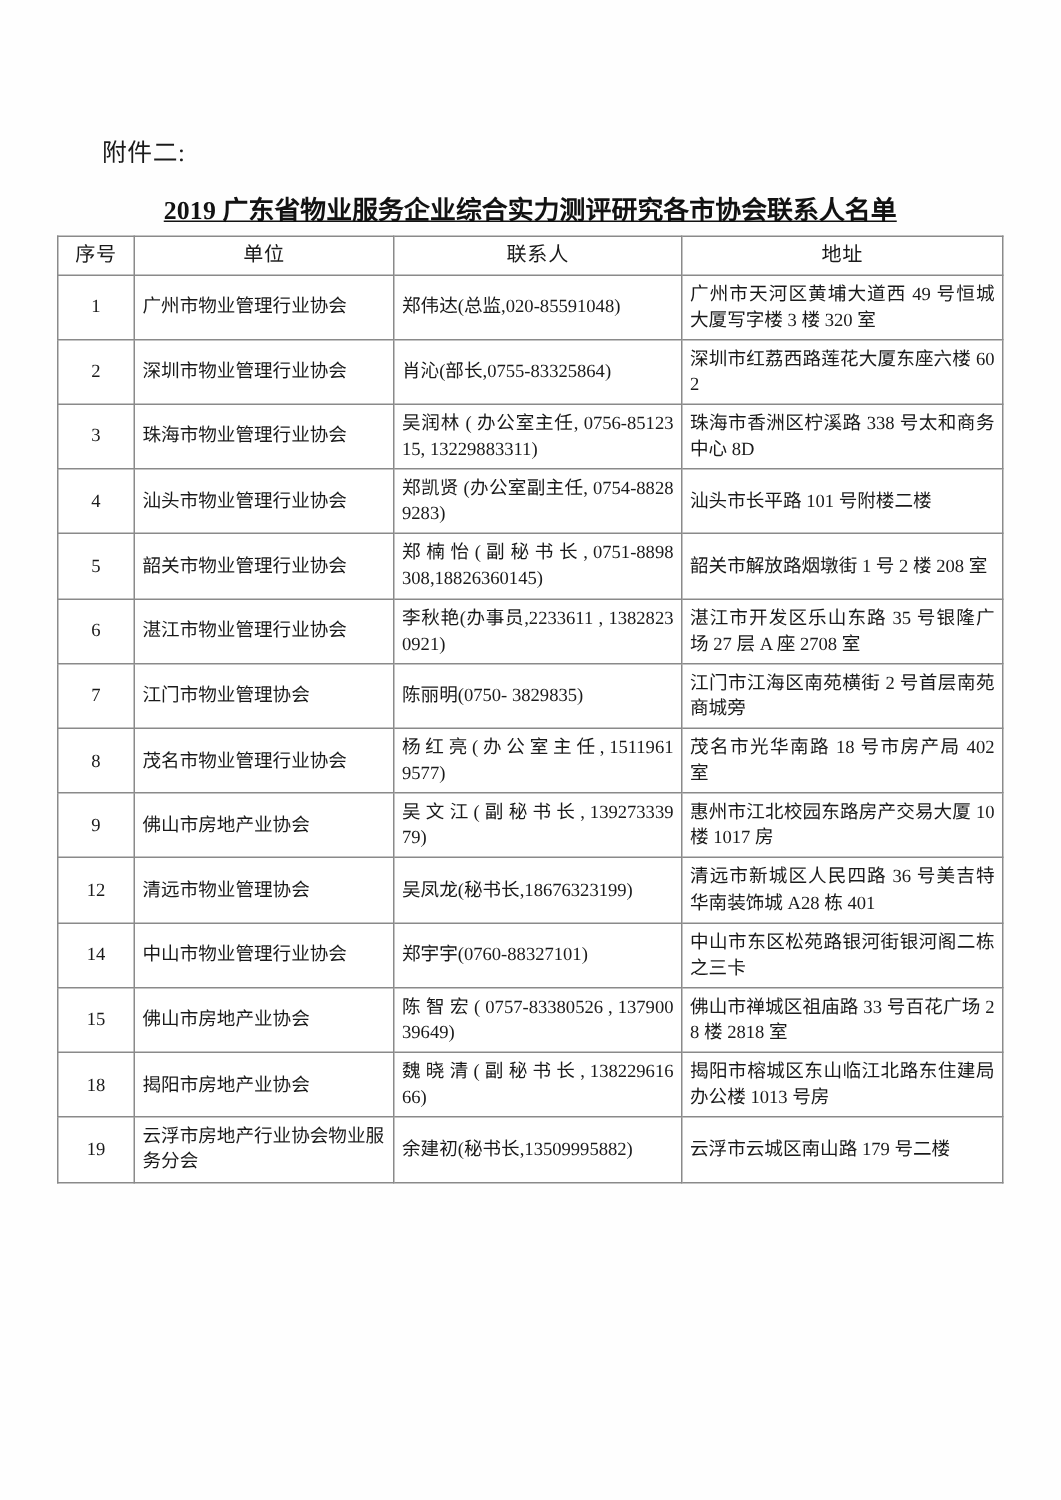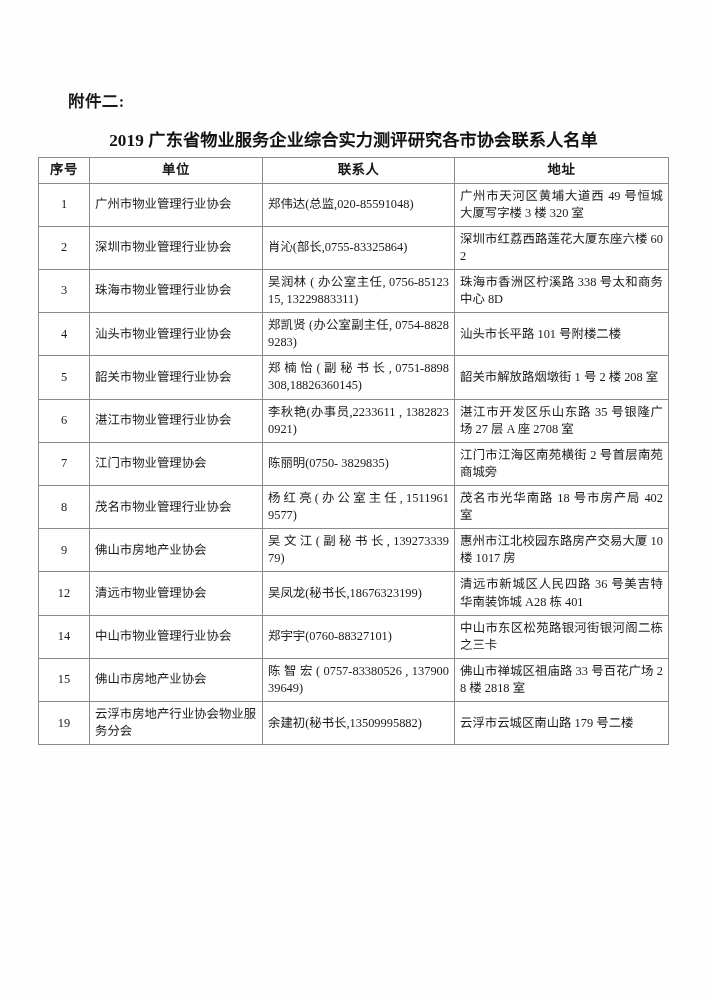--- a/index.html
+++ b/index.html
@@ -23,33 +23,33 @@
     box-sizing: border-box;
   }
   .attachment-label {
     position: absolute;
     left: 68px;
     top: 88px;
     font-size: 16.5px;
     letter-spacing: 0.4px;
     color: #1a1a1a;
     white-space: nowrap;
-    font-weight: bold;
   }
   .doc-title {
     position: absolute;
     left: 0;
     top: 126px;
     width: 707px;
     text-align: center;
     font-size: 17.2px;
     font-weight: 700;
     letter-spacing: 0.1px;
     color: #121212;
     white-space: nowrap;
+    text-decoration: underline;
   }
   .table-wrap {
     position: absolute;
     left: 38px;
     top: 157px;
     width: 631px;
   }
   table.contacts {
     border-collapse: collapse;
     width: 631px;
@@ -62,21 +62,21 @@
     padding: 4px 5px;
     font-size: 12.4px;
     line-height: 1.38;
     vertical-align: middle;
     color: #1a1a1a;
     word-break: break-all;
     overflow-wrap: anywhere;
   }
   table.contacts th {
     text-align: center;
-    font-weight: 700;
+    font-weight: 400;
     font-size: 13.4px;
     padding-top: 3px;
     padding-bottom: 3px;
     letter-spacing: 0.5px;
   }
   td.col-idx {
     text-align: center;
     font-size: 12px;
     width: 40px;
   }
@@ -179,20 +179,26 @@
             <td class="col-person justify">郑宇宇(0760-88327101)</td>
             <td class="col-addr justify">中山市东区松苑路银河街银河阁二栋之三卡</td>
           </tr>
           <tr>
             <td class="col-idx">15</td>
             <td class="col-org">佛山市房地产业协会</td>
             <td class="col-person justify">陈 智 宏 ( 0757-83380526 , 13790039649)</td>
             <td class="col-addr justify">佛山市禅城区祖庙路 33 号百花广场 28 楼 2818 室</td>
           </tr>
           <tr>
+            <td class="col-idx">18</td>
+            <td class="col-org">揭阳市房地产业协会</td>
+            <td class="col-person justify">魏 晓 清 ( 副 秘 书 长 , 13822961666)</td>
+            <td class="col-addr justify">揭阳市榕城区东山临江北路东住建局办公楼 1013 号房</td>
+          </tr>
+          <tr>
             <td class="col-idx">19</td>
             <td class="col-org">云浮市房地产行业协会物业服务分会</td>
             <td class="col-person justify">余建初(秘书长,13509995882)</td>
             <td class="col-addr justify">云浮市云城区南山路 179 号二楼</td>
           </tr>
         </tbody>
     </table>
   </div>
 
 </div>

